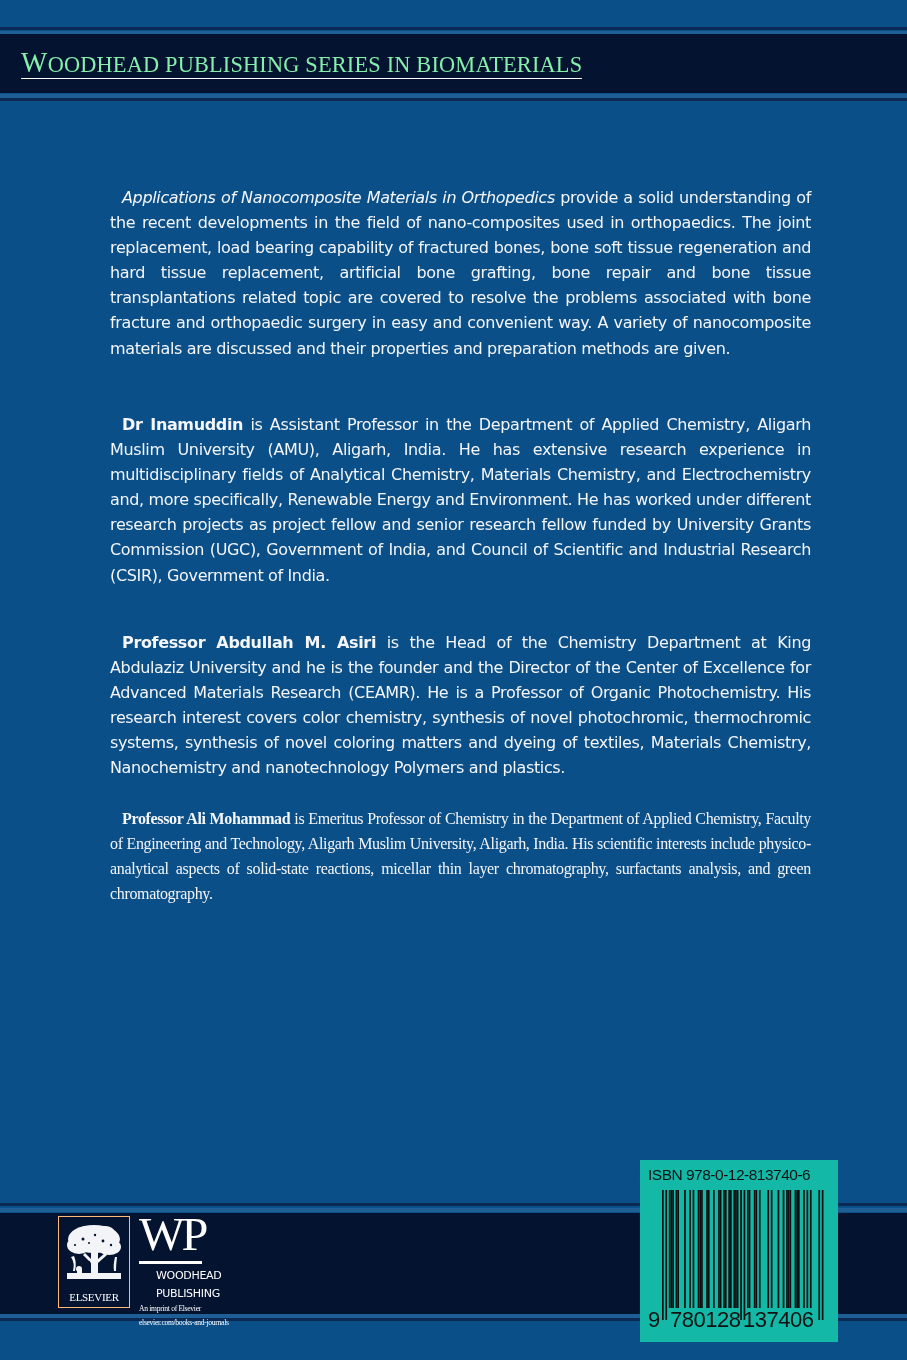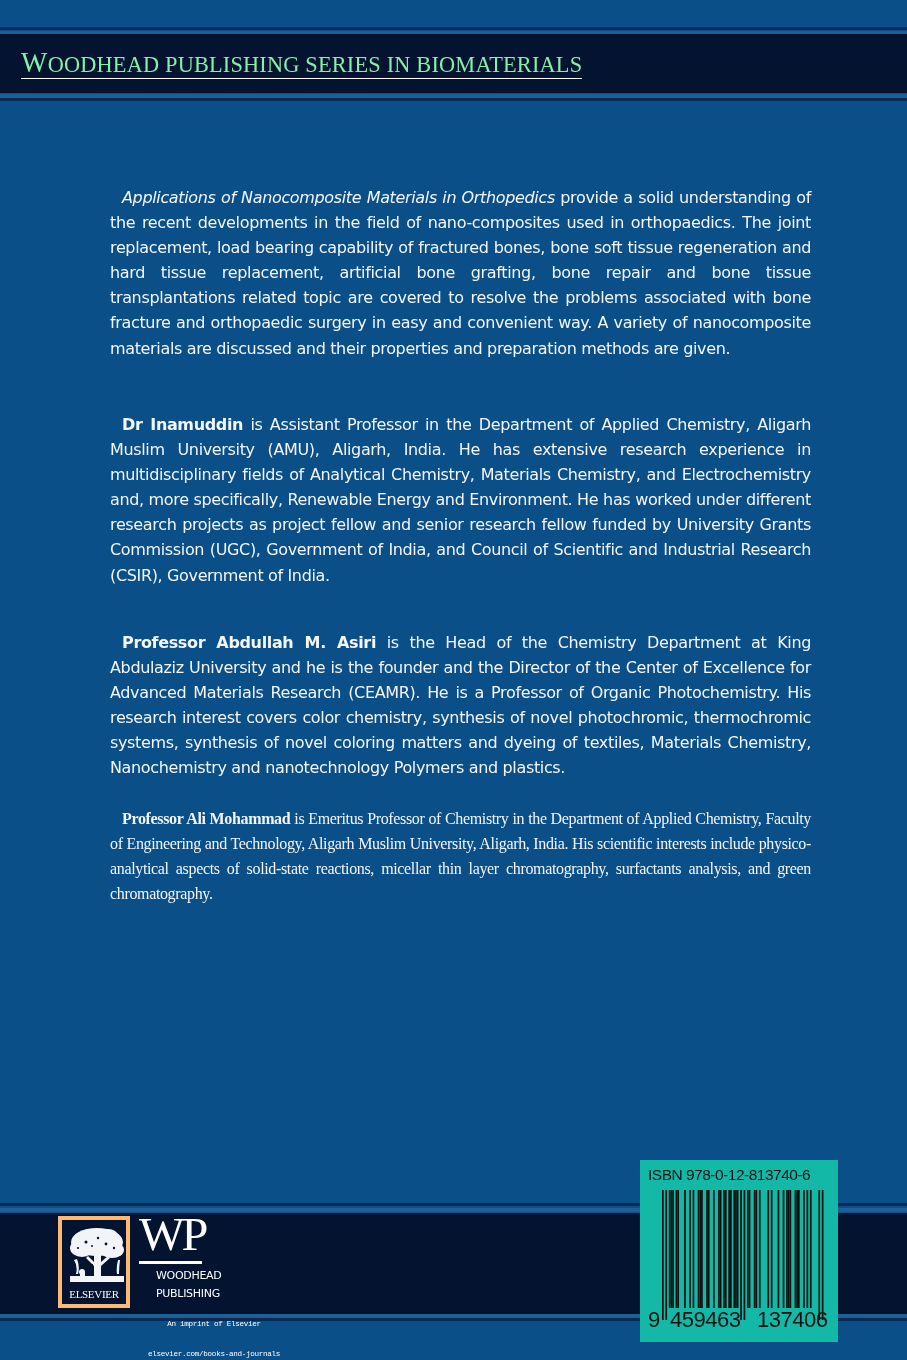--- a/index.html
+++ b/index.html
@@ -65,21 +65,21 @@
   #footer-band { top: 1203px; height: 120px; }
   #footer-band .s-dark.t { top:0; height:3px; }
   #footer-band .s-light.t { top:5px; height:4px; }
   #footer-band .core { top:10px; height:101px; }
   #footer-band .s-light.b { top:111px; height:4px; }
   #footer-band .s-dark.b { top:115px; height:3px; }
 
   .elsevier-logo {
     position: absolute; left: 58px; top: 1216px;
     width: 72px; height: 92px;
-    border: 4px solid #fdba74;
+    border: 1px solid #fdba74;
     box-sizing: border-box;
   }
   .elsevier-logo svg { position:absolute; left:6px; top:6px; }
   .elsevier-logo .wordmark {
     position:absolute; left:0; right:0; bottom:4px;
     text-align:center;
     font-family: "Liberation Serif", serif;
     font-size: 11px; color:#fff; letter-spacing: -0.3px;
   }
   .wp-block { position:absolute; left:139px; top:1212px; width:150px; }
@@ -90,45 +90,44 @@
     transform: scaleX(1.05); transform-origin: left;
   }
   .wp-rule { width: 63px; height: 3px; background:#fff; margin-top: 3px; }
   .wp-name {
     font-family: "DejaVu Sans", sans-serif;
     font-size: 11px; line-height: 13px; color:#fff; margin-top: 5px;
     letter-spacing: -0.3px;
     margin-left: 17px;
   }
   .wp-imprint {
-    font-family: Liberation Mono, monospace;
-    font-size: 7.6px; line-height: 9.5px; color:#fff; margin-top: 20px;
+    font-family: Liberation Serif, serif;
+    font-size: 7.6px; line-height: 9.5px; color:#fff; margin-top: 4px;
     letter-spacing: -0.3px;
-    text-align: center;
   }
 
   
   .barcode-box {
     position:absolute; left:640px; top:1160px; width:198px; height:182px;
     background:#14b8a6;
   }
   .isbn-text {
     position:absolute; left:8px; top:6px;
     font-family: "Liberation Sans", sans-serif;
     font-size: 15.5px; color:#111; letter-spacing: -0.5px;
   }
   #barcode-svg { position:absolute; left:0; top:0; }
   .barcode-digits {
     position:absolute; top:148px;
     font-family: "Liberation Sans", sans-serif;
     font-size: 22px; color:#111; line-height: 24px;
   }
   #digit-first { left: 8px; }
   #digits-left { left: 30px; letter-spacing: -0.5px; }
-  #digits-right { left: 117px; letter-spacing: -0.5px; }
+  #digits-right { left: 103px; letter-spacing: -0.5px; }
 </style>
 </head>
 <body>
 
 <div class="band" id="header-band">
   <div class="s-dark t"></div>
   <div class="s-light t"></div>
   <div class="core"></div>
   <div class="s-light b"></div>
   <div class="s-dark b"></div>
@@ -246,15 +245,15 @@
       <rect x="154.6" y="30" width="1.7" height="118" fill="#111"></rect>
       <rect x="156.29999999999998" y="30" width="1.7" height="118" fill="#111"></rect>
       <rect x="158" y="30" width="1.7" height="118" fill="#111"></rect>
       <rect x="163.1" y="30" width="1.7" height="118" fill="#111"></rect>
       <rect x="166.5" y="30" width="1.7" height="118" fill="#111"></rect>
       <rect x="169.9" y="30" width="1.7" height="118" fill="#111"></rect>
       <rect x="178.4" y="30" width="1.7" height="130" fill="#111"></rect>
       <rect x="181.79999999999998" y="30" width="1.7" height="130" fill="#111"></rect>
     </svg>
   <div class="barcode-digits" id="digit-first">9</div>
-  <div class="barcode-digits" id="digits-left">459463</div>
+  <div class="barcode-digits" id="digits-left">780128</div>
   <div class="barcode-digits" id="digits-right">137406</div>
 </div>
 
 </body></html>

